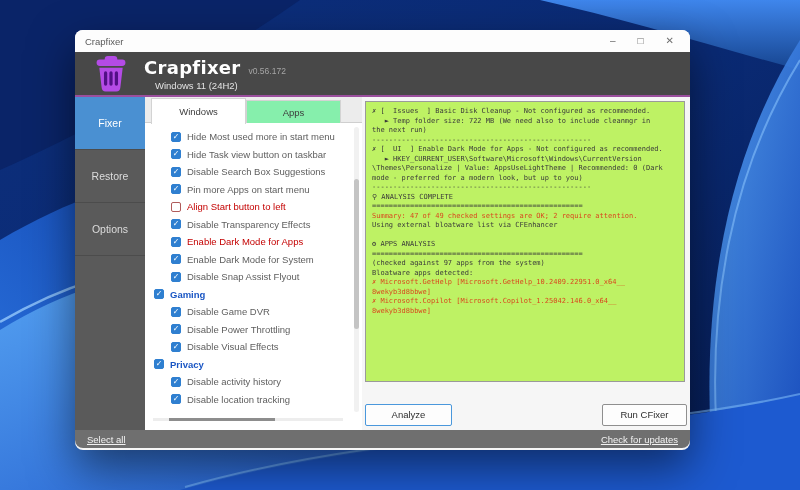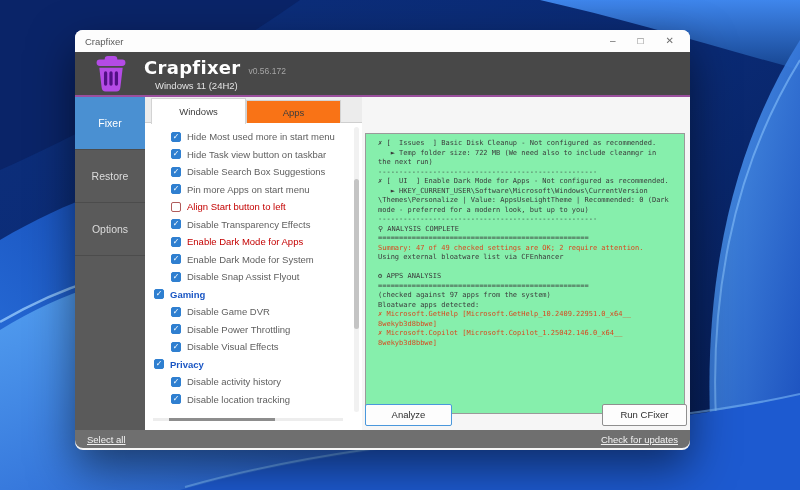--- a/index.html
+++ b/index.html
@@ -29,42 +29,42 @@
   .side-btn { height:53px; display:flex; align-items:center; justify-content:center;
               font-size:10.5px; color:#dcdcdc; border-bottom:1px solid #4c4c4c; cursor:default; }
   .side-btn.active { background:#4a90d2; color:#fff; }
 
   .content { position:relative; flex:1; background:#f6f6f6; }
 
   
   .panel-left { position:absolute; left:0; top:0; width:217px; height:333px; background:#ececec; }
   .tabbar { position:relative; height:26px; background:#ececec; border-bottom:1px solid #cfcfcf; display:flex; padding-left:6px; }
   .tab { width:95px; text-align:center; font-size:9.5px; color:#3c3c3c; line-height:23px;
-         background:#f97316; border:1px solid #d3d3d3; border-bottom:none; margin-top:3px; height:23px; }
+         background:#86efac; border:1px solid #d3d3d3; border-bottom:none; margin-top:3px; height:23px; }
   .tab.active { background:#ffffff; margin-top:1px; height:26px; line-height:25px; position:relative; z-index:2; }
   .list-area { position:absolute; left:0; top:26px; right:0; bottom:0; background:#ffffff; overflow:hidden; }
   .rows { position:absolute; left:0; top:5px; right:10px; height:293px; overflow:hidden; }
   .chk-row { height:17.5px; display:flex; align-items:center; padding-left:26px; }
   .chk-row.group { padding-left:9px; }
   .cbox { width:10px; height:10px; border-radius:2px; margin-right:6px; flex:none;
           display:flex; align-items:center; justify-content:center; }
   .cbox.checked { background:#2f7fd0; border:1px solid #2f7fd0; }
   .cbox.checked::after { content:"✓"; color:#fff; font-size:8px; line-height:8px; }
   .cbox.unchecked { background:#fff; border:1px solid #b05b5b; }
   .chk-label { font-size:9.5px; color:#5e5e5e; white-space:nowrap; }
   .chk-row.red .chk-label { color:#c40000; }
   .chk-row.group .chk-label { color:#1a56c4; font-weight:bold; }
   .vscroll { position:absolute; right:3px; top:4px; width:5px; height:285px; background:#f1f1f1; border-radius:3px; }
   .vthumb { position:absolute; left:0; width:5px; top:52px; height:150px; background:#c4c4c4; border-radius:3px; }
   .hscroll { position:absolute; left:8px; bottom:9px; width:190px; height:3px; background:#ededed; }
   .hthumb { position:absolute; left:16px; width:106px; height:3px; background:#8d8d8d; }
 
   
-  .console { position:absolute; left:220px; top:36px; width:320px; height:281px;
-             background:#86efac; border:1px solid #9a9a9a; padding:5px 12px; overflow:hidden; }
+  .console { position:absolute; left:220px; top:4px; width:320px; height:281px;
+             background:#bef264; border:1px solid #9a9a9a; padding:5px 6px; overflow:hidden; }
   .cline { font-family:"DejaVu Sans Mono","DejaVu Sans","Liberation Mono",monospace;
            font-size:7px; line-height:9.5px; color:#3a3a3a; white-space:pre-wrap; min-height:9.5px; }
   .cline.red { color:#d9481e; }
 
   
   .btn { position:absolute; top:307px; height:22px; background:#fdfdfd; font-size:9.5px;
          color:#2e2e2e; text-align:center; line-height:20px; cursor:default; }
   .btn-analyze { left:220px; width:87px; border:1px solid #4a98dc; border-radius:2px; }
   .btn-run { left:457px; width:85px; border:1px solid #8f8f8f; border-radius:2px; }
 

